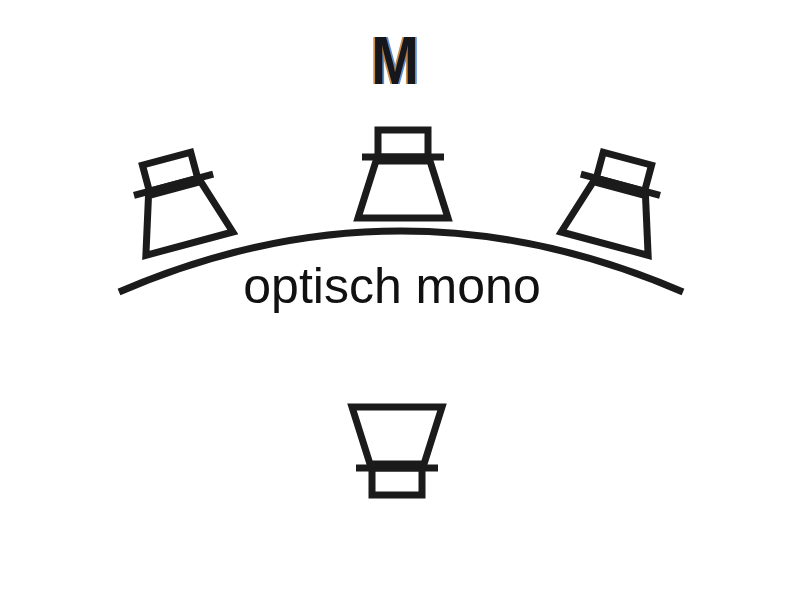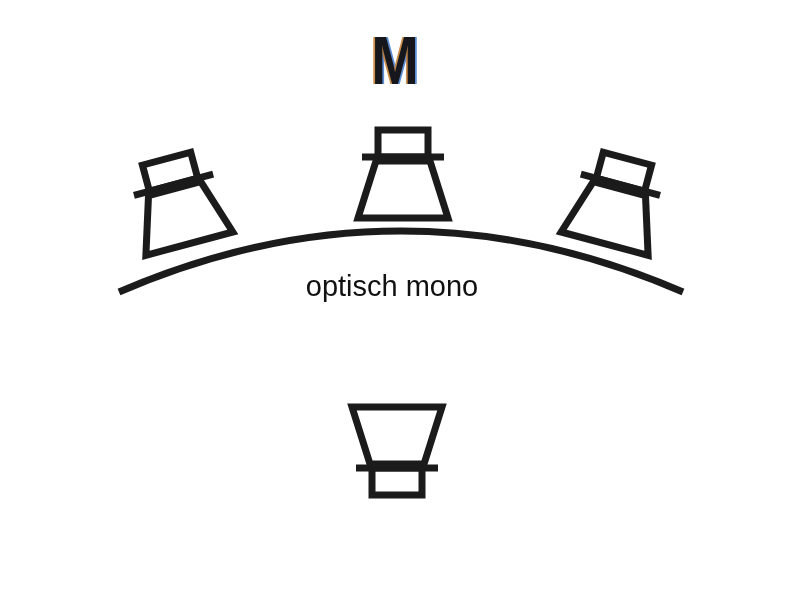--- a/index.html
+++ b/index.html
@@ -32,21 +32,21 @@
     color: #15171c;
     
     text-shadow: -2px 0 0 rgba(194,122,44,0.85), 2px 0 0 rgba(63,121,207,0.85);
     white-space: nowrap;
   }
   .caption-label {
     position: absolute;
     left: 392px;
     top: 264px;
     transform: translateX(-50%);
-    font-size: 29px;
+    font-size: 50px;
     font-weight: normal;
     line-height: 45px;
     color: #111111;
     letter-spacing: 0px;
     white-space: nowrap;
   }
 </style>
 </head>
 <body>
 

